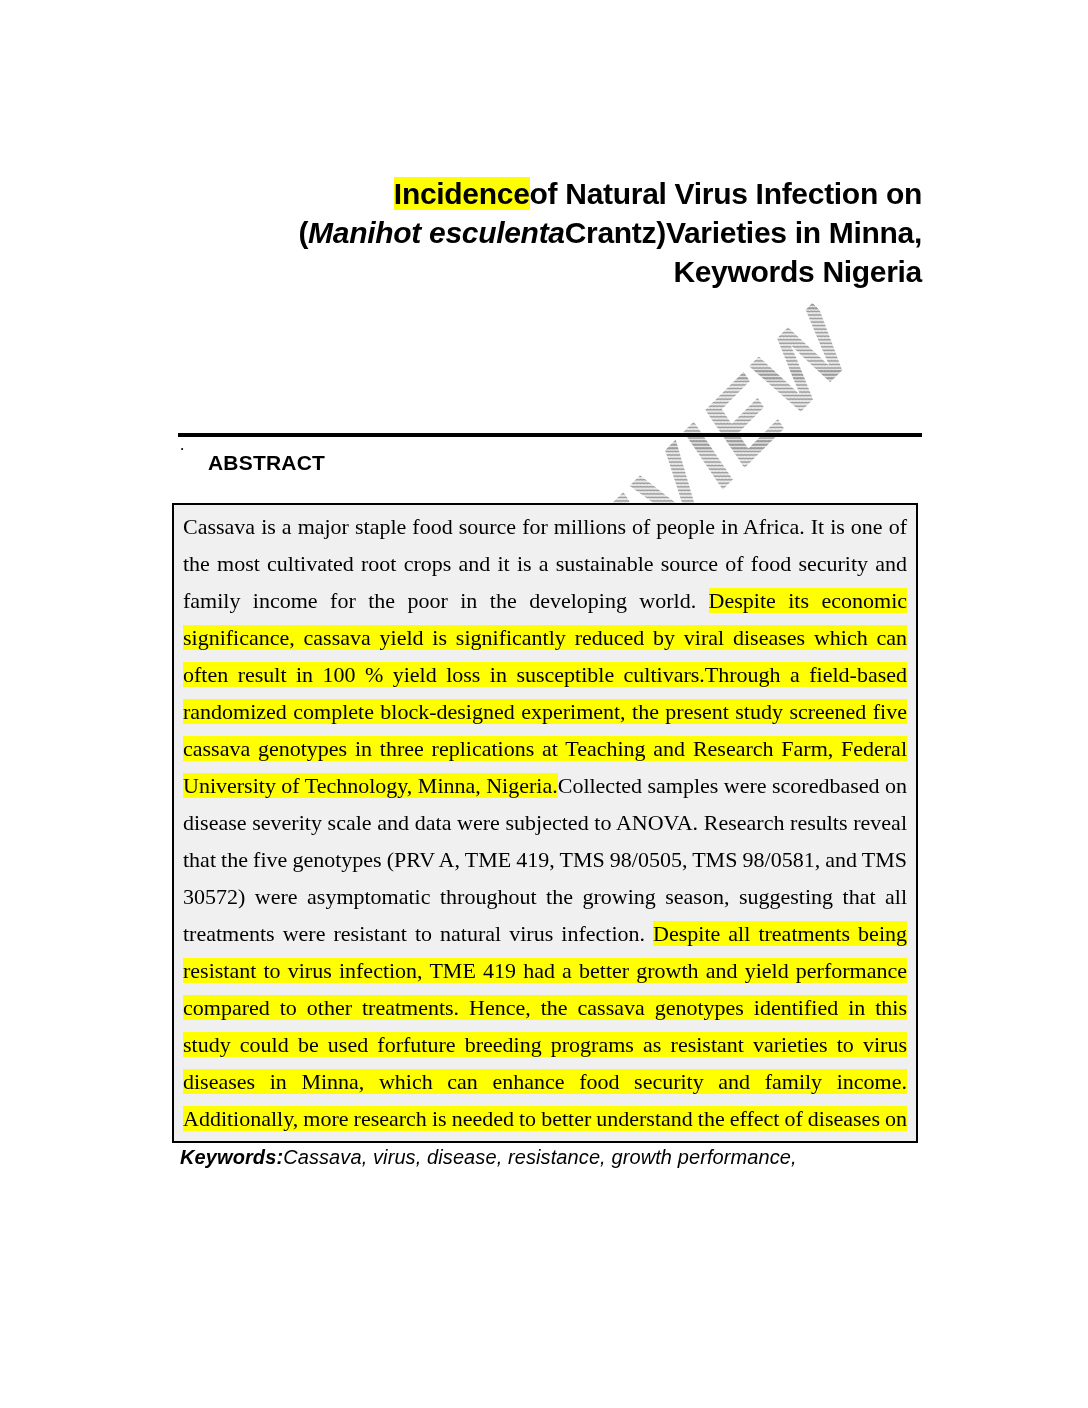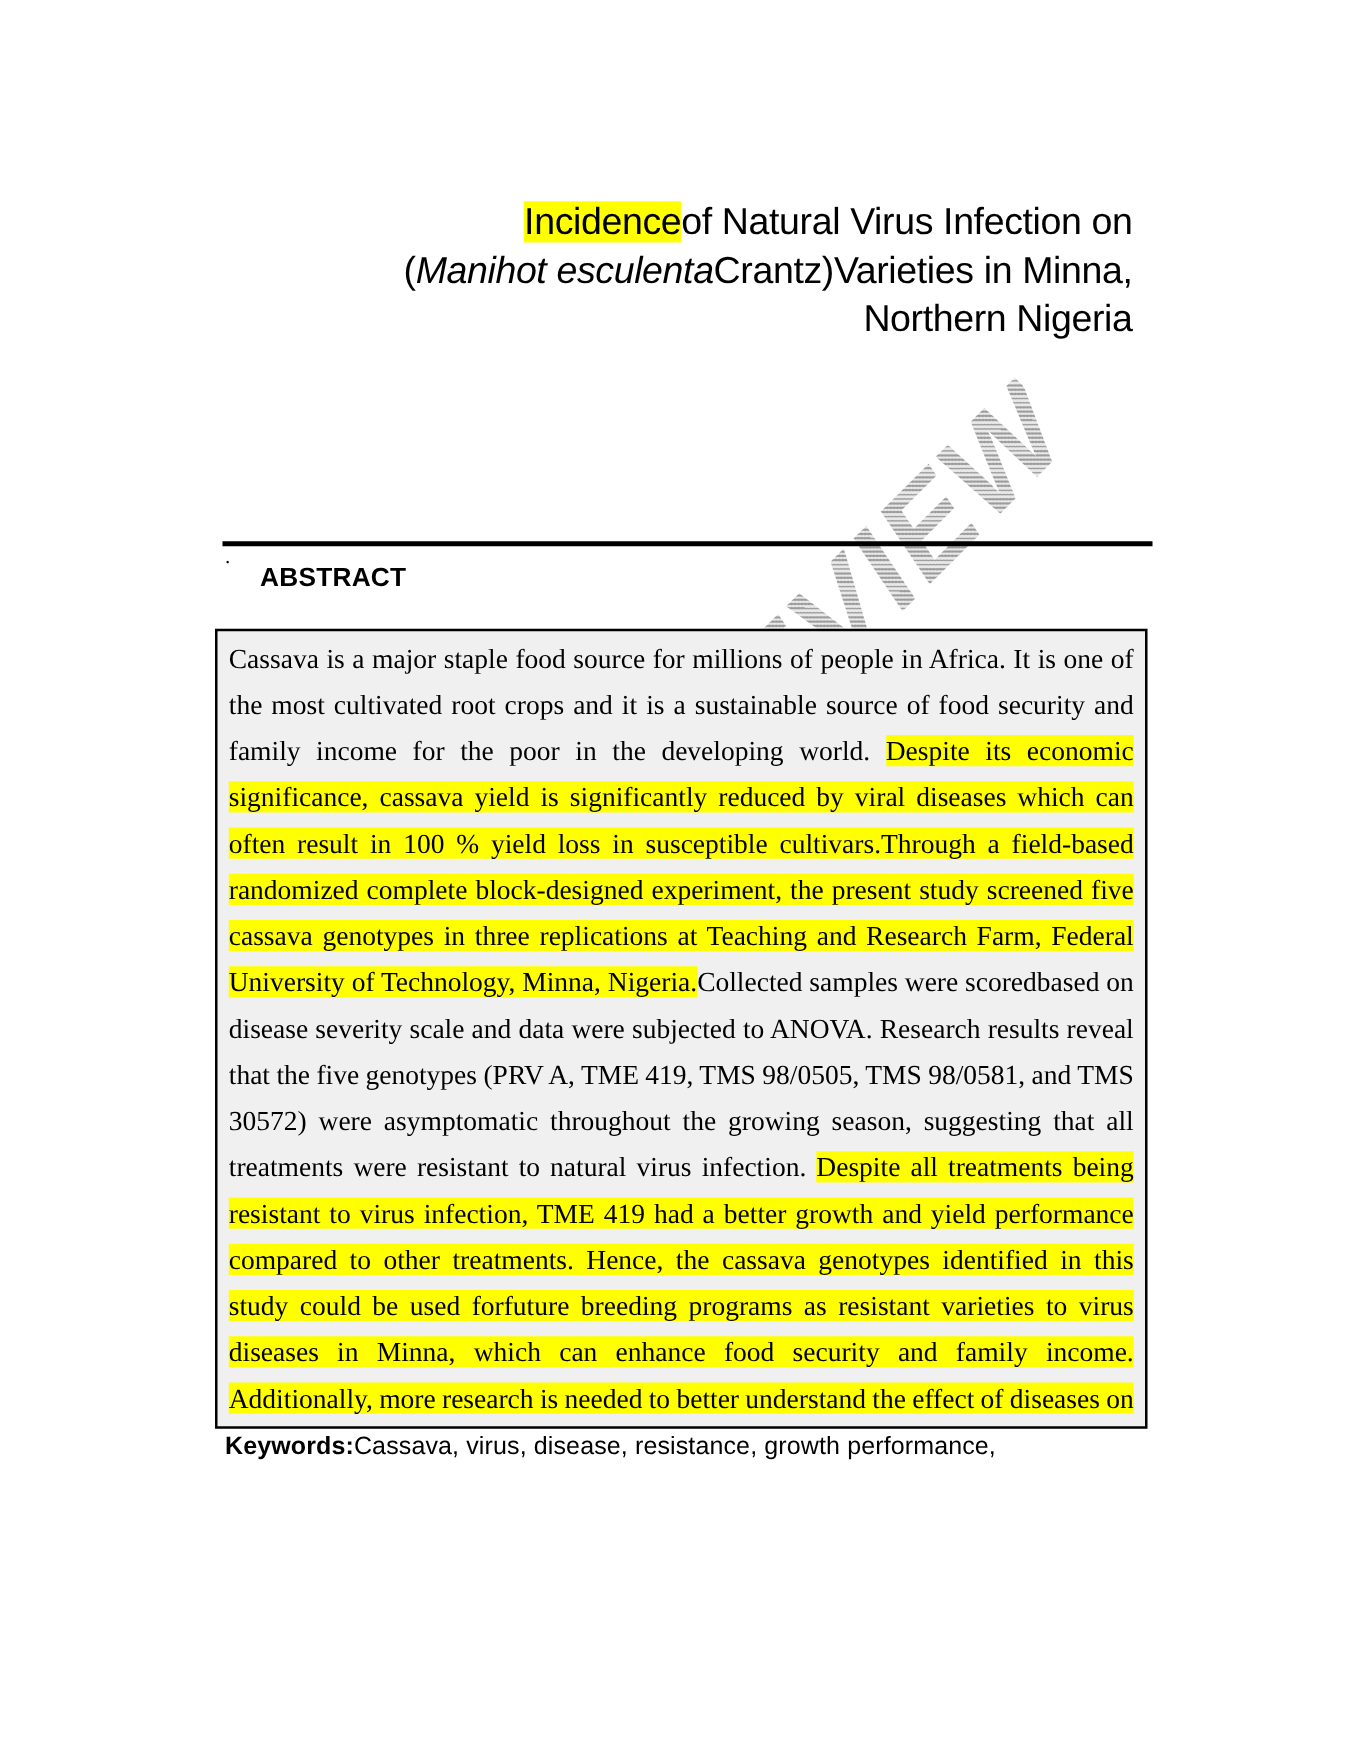--- a/index.html
+++ b/index.html
@@ -36,25 +36,25 @@
     color: #b5b5b5;
     -webkit-text-fill-color: transparent;
   }
 
   
   .title {
     position: absolute;
     left: 185px;
     top: 158px;
     width: 721px;
-    margin: 0;
+    margin: 16px;
     z-index: 2;
     text-align: right;
     font-family: "Liberation Sans", sans-serif;
-    font-weight: normal;
+    font-weight: bold;
     font-size: 30px;
     line-height: 39px;
     letter-spacing: -0.3px;
   }
   .title .it { font-style: italic; }
   .hl { background: #ffff00; }
 
   
   .rule {
     position: absolute;
@@ -112,36 +112,37 @@
   }
 
   
   .keywords {
     position: absolute;
     left: 180px;
     top: 1146px;
     z-index: 2;
     margin: 0;
     font-family: "Liberation Sans", sans-serif;
+    font-style: italic;
     font-size: 20px;
     letter-spacing: 0.1px;
   }
   .kw-label { font-weight: bold; }
 </style>
 </head>
 <body>
 
 <div class="page">
 
   <div class="watermark">REVIEW</div>
 
   <h1 class="title">
       <div><span class="hl">Incidence</span><span>of Natural Virus Infection on</span></div>
       <div><span>(</span><span class="it">Manihot esculenta</span><span>Crantz)Varieties in Minna,</span></div>
-      <div><span>Northern Nigeria</span></div>
+      <div><span>Keywords Nigeria</span></div>
     </h1>
 
   <hr class="rule">
 
   <div class="stray-dot">.</div>
 
   <div class="abstract-heading">ABSTRACT</div>
 
   <div class="abstract-box">
     <p class="abstract-text"><span>Cassava is a major staple food source for millions of people in Africa. It is one of the most cultivated root crops and it is a sustainable source of food security and family income for the poor in the developing world. </span><span class="hl">Despite its economic significance, cassava yield is significantly reduced by viral diseases which can often result in 100 % yield loss in susceptible cultivars.Through a field-based randomized complete block-designed experiment, the present study screened five cassava genotypes in three replications at Teaching and Research Farm, Federal University of Technology, Minna, Nigeria.</span><span>Collected samples were scoredbased on disease severity scale and data were subjected to ANOVA. Research results reveal that the five genotypes (PRV A, TME 419, TMS 98/0505, TMS 98/0581, and TMS 30572) were asymptomatic throughout the growing season, suggesting that all treatments were resistant to natural virus infection. </span><span class="hl">Despite all treatments being resistant to virus infection, TME 419 had a better growth and yield performance compared to other treatments. Hence, the cassava genotypes identified in this study could be used forfuture breeding programs as resistant varieties to virus diseases in Minna, which can enhance food security and family income. Additionally, more research is needed to better understand the effect of diseases on these selected varieties.</span></p>

